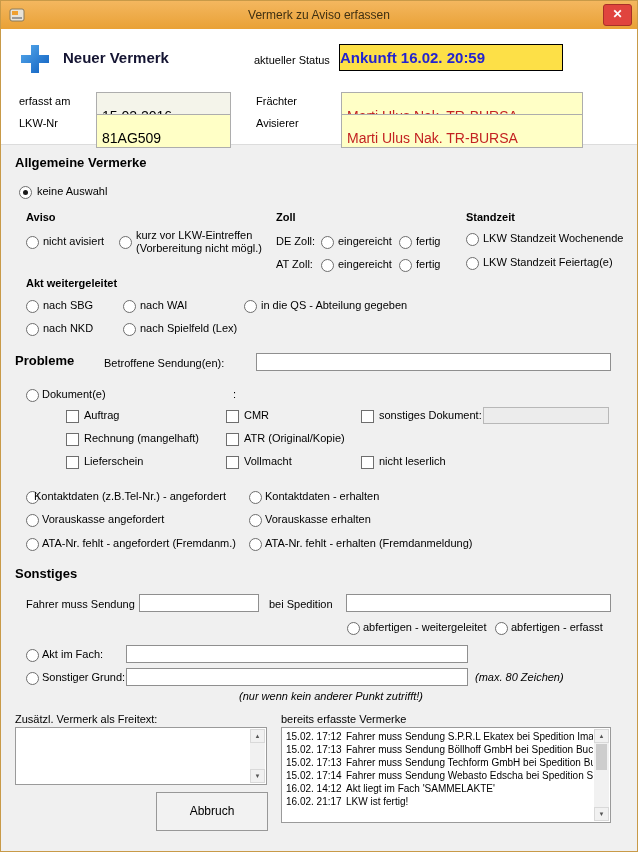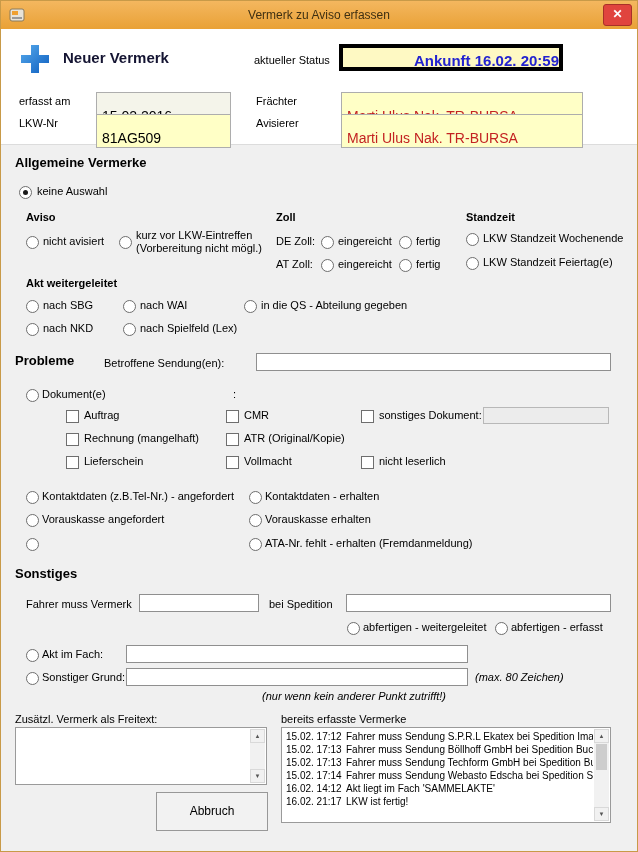--- a/index.html
+++ b/index.html
@@ -7,21 +7,21 @@
   .a{position:absolute}
   .win{position:relative;width:638px;height:852px;background:#f0f0f0;border:1px solid #c89a48;overflow:hidden;box-sizing:border-box}
   .titlebar{left:0;top:0;width:100%;height:28px;background:linear-gradient(#f4b75f,#e9a136);border-bottom:1px solid #dd9330}
   .wtitle{left:0;top:7px;width:100%;text-align:center;font-size:12px;color:#3f3012}
   .closeb{right:5px;top:3px;width:27px;height:20px;background:#e0443e;border:1px solid #a83028;border-radius:3px;color:#fff;font-size:12px;font-weight:bold;text-align:center;line-height:18px;cursor:default}
   .hdr{left:0;top:28px;width:100%;height:115px;background:#fff;border-bottom:1px solid #dcdcdc}
   .t{font-size:11px;white-space:nowrap;color:#000}
   .h1{font-size:13px;font-weight:bold;white-space:nowrap;color:#000}
   .h2{font-size:11px;font-weight:bold;white-space:nowrap;color:#000}
   .appt{font-size:15px;font-weight:bold;color:#141432;white-space:nowrap}
-  .status{background:#fef9c3;border:4px solid #000000;font-size:15px;font-weight:bold;color:#2323cf;text-align:right;line-height:25px;white-space:nowrap;box-sizing:border-box}
+  .status{background:#fde047;border:1px solid #000000;font-size:15px;font-weight:bold;color:#2323cf;text-align:left;line-height:25px;white-space:nowrap;box-sizing:border-box}
   .fld{font-size:14px;font-weight:normal;line-height:14px;padding:16px 5px;border:1px solid #adadad;white-space:nowrap;overflow:hidden;box-sizing:border-box}
   .ylw{background:#ffffc6}
   .gry{background:#f4f4ea}
   .red{color:#c32222}
   .rb{width:13px;height:13px;border:1px solid #6e6e6e;border-radius:50%;background:#fff;box-sizing:border-box}
   .rb.on:after{content:"";position:absolute;left:3px;top:3px;width:5px;height:5px;border-radius:50%;background:#1a1a1a}
   .cb{width:13px;height:13px;border:1px solid #6e6e6e;background:#fff;box-sizing:border-box}
   .ti{border:1px solid #8f8f8f;background:#fff;font-family:inherit;font-size:11px;padding:1px 4px;box-sizing:border-box;outline:none}
   .ti.dis{background:#ececec;border-color:#b8b8b8}
   .dd{border:1px solid #8f8f8f;background:#f6f6f6;box-sizing:border-box}
@@ -150,53 +150,54 @@
   <span class="a t" style="left:243px;top:431px">ATR (Original/Kopie)</span>
 
   <span class="a cb" style="left:65px;top:455px"></span>
   <span class="a t" style="left:83px;top:454px">Lieferschein</span>
   <span class="a cb" style="left:225px;top:455px"></span>
   <span class="a t" style="left:243px;top:454px">Vollmacht</span>
   <span class="a cb" style="left:360px;top:455px"></span>
   <span class="a t" style="left:378px;top:454px">nicht leserlich</span>
 
   <span class="a rb" style="left:25px;top:490px"></span>
-  <span class="a t" style="left:41px;top:489px">Kontaktdaten (z.B.Tel-Nr.) - angefordert</span>
+  <span class="a t" style="left:33px;top:489px">Kontaktdaten (z.B.Tel-Nr.) - angefordert</span>
   <span class="a rb" style="left:248px;top:490px"></span>
   <span class="a t" style="left:264px;top:489px">Kontaktdaten - erhalten</span>
 
   <span class="a rb" style="left:25px;top:513px"></span>
   <span class="a t" style="left:41px;top:512px">Vorauskasse angefordert</span>
   <span class="a rb" style="left:248px;top:513px"></span>
   <span class="a t" style="left:264px;top:512px">Vorauskasse erhalten</span>
 
   <span class="a rb" style="left:25px;top:537px"></span>
+  <span class="a t" style="left:41px;top:536px">ATA-Nr. fehlt - angefordert (Fremdanm.)</span>
   <span class="a rb" style="left:248px;top:537px"></span>
   <span class="a t" style="left:264px;top:536px">ATA-Nr. fehlt - erhalten (Fremdanmeldung)</span>
 
   <div class="a h1" style="left:14px;top:565px">Sonstiges</div>
-  <span class="a t" style="left:25px;top:597px">Fahrer muss Vermerk</span>
+  <span class="a t" style="left:25px;top:597px">Fahrer muss Sendung</span>
   <input class="a ti" style="left: 138px; top: 593px; width: 120px; height: 18px;">
   <span class="a t" style="left:268px;top:597px">bei Spedition</span>
   <input class="a ti" style="left: 345px; top: 593px; width: 265px; height: 18px;">
 
   <span class="a rb" style="left:346px;top:621px"></span>
   <span class="a t" style="left:362px;top:620px">abfertigen - weitergeleitet</span>
   <span class="a rb" style="left:494px;top:621px"></span>
   <span class="a t" style="left:510px;top:620px">abfertigen - erfasst</span>
 
   <span class="a rb" style="left:25px;top:648px"></span>
   <span class="a t" style="left:41px;top:647px">Akt im Fach:</span>
   <input class="a ti" style="left: 125px; top: 644px; width: 342px; height: 18px;">
 
   <span class="a rb" style="left:25px;top:671px"></span>
   <span class="a t" style="left:41px;top:670px">Sonstiger Grund:</span>
   <input class="a ti" style="left: 125px; top: 667px; width: 342px; height: 18px;">
   <span class="a t it" style="left:474px;top:670px">(max. 80 Zeichen)</span>
-  <div class="a t it" style="left:238px;top:689px;width:230px;text-align:center">(nur wenn kein anderer Punkt zutrifft!)</div>
+  <div class="a t it" style="left:238px;top:689px;width:230px;text-align:left">(nur wenn kein anderer Punkt zutrifft!)</div>
 
   <span class="a t" style="left:14px;top:712px">Zusätzl. Vermerk als Freitext:</span>
   <div class="a box" style="left:14px;top:726px;width:252px;height:58px">
     <textarea class="ta" style=""></textarea>
     <div class="sb">
       <div class="sbu up">▲</div>
       <div class="sbu dn">▼</div>
     </div>
   </div>
 

